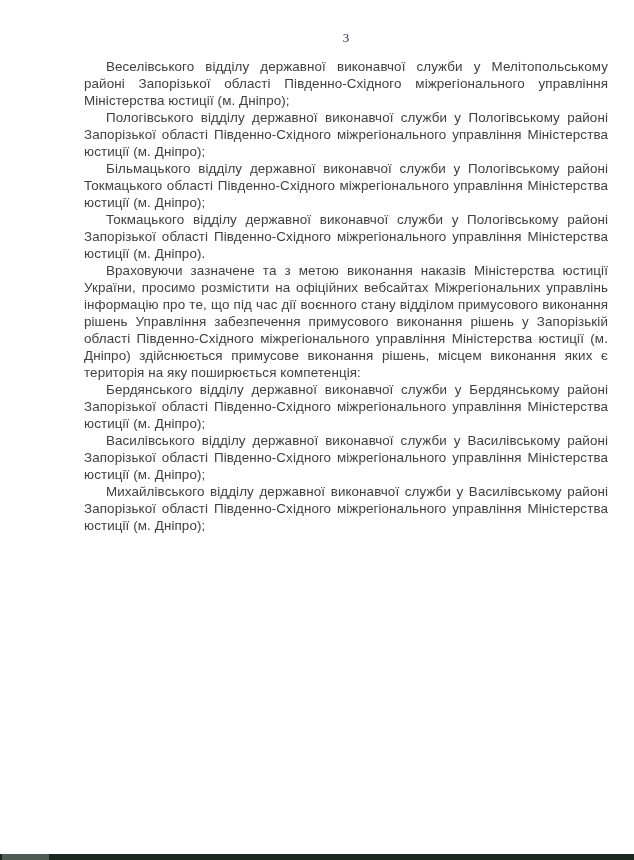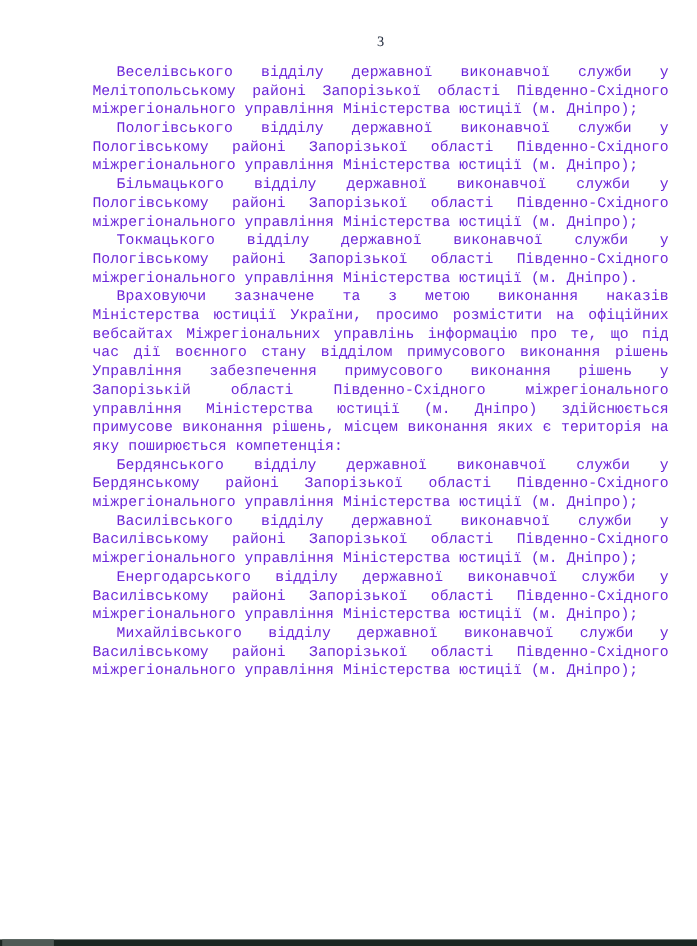--- a/index.html
+++ b/index.html
@@ -22,25 +22,25 @@
     text-align: center;
     font-family: "Liberation Serif", serif;
     font-size: 13px;
     color: #222b3d;
   }
   .content {
     position: absolute;
     top: 58px;
     left: 84px;
     right: 26px;
-    font-family: Liberation Mono, monospace;
+    font-family: Liberation Sans, sans-serif;
     font-size: 13.4px;
     line-height: 17px;
     text-align: justify;
-    color: #6d28d9;
+    color: #404040;
     letter-spacing: 0.1px;
   }
   .content p {
     margin: 0;
     padding: 0;
     text-indent: 22px;
   }
   .hscrollbar {
     position: absolute;
     left: 0;
@@ -61,26 +61,25 @@
 </head>
 <body>
 
 <div class="page">
 
   <div class="page-number">3</div>
 
   <div class="content">
     <p>Веселівського відділу державної виконавчої служби у Мелітопольському районі Запорізької області Південно-Східного міжрегіонального управління Міністерства юстиції (м. Дніпро);</p>
     <p>Пологівського відділу державної виконавчої служби у Пологівському районі Запорізької області Південно-Східного міжрегіонального управління Міністерства юстиції (м. Дніпро);</p>
-    <p>Більмацького відділу державної виконавчої служби у Пологівському районі Запорізької області Південно-Східного міжрегіонального управління Міністерства юстиції (м. Дніпро);</p>
+    <p>Більмацького відділу державної виконавчої служби у Пологівському районі Токмацького області Південно-Східного міжрегіонального управління Міністерства юстиції (м. Дніпро);</p>
     <p>Токмацького відділу державної виконавчої служби у Пологівському районі Запорізької області Південно-Східного міжрегіонального управління Міністерства юстиції (м. Дніпро).</p>
     <p>Враховуючи зазначене та з метою виконання наказів Міністерства юстиції України, просимо розмістити на офіційних вебсайтах Міжрегіональних управлінь інформацію про те, що під час дії воєнного стану відділом примусового виконання рішень Управління забезпечення примусового виконання рішень у Запорізькій області Південно-Східного міжрегіонального управління Міністерства юстиції (м. Дніпро) здійснюється примусове виконання рішень, місцем виконання яких є територія на яку поширюється компетенція:</p>
     <p>Бердянського відділу державної виконавчої служби у Бердянському районі Запорізької області Південно-Східного міжрегіонального управління Міністерства юстиції (м. Дніпро);</p>
     <p>Василівського відділу державної виконавчої служби у Василівському районі Запорізької області Південно-Східного міжрегіонального управління Міністерства юстиції (м. Дніпро);</p>
-    <p>Енергодарського відділу державної виконавчої служби у Василівському районі Запорізької області Південно-Східного міжрегіонального управління Міністерства юстиції (м. Дніпро);</p>
     <p>Михайлівського відділу державної виконавчої служби у Василівському районі Запорізької області Південно-Східного міжрегіонального управління Міністерства юстиції (м. Дніпро);</p>
   </div>
 
   <div class="hscrollbar">
     <div class="thumb"></div>
   </div>
 
 </div>
 
 </body></html>

